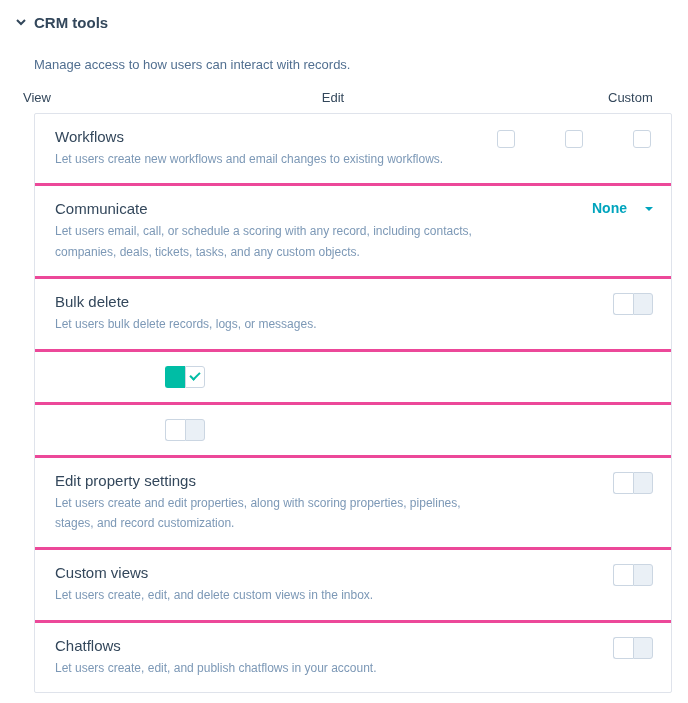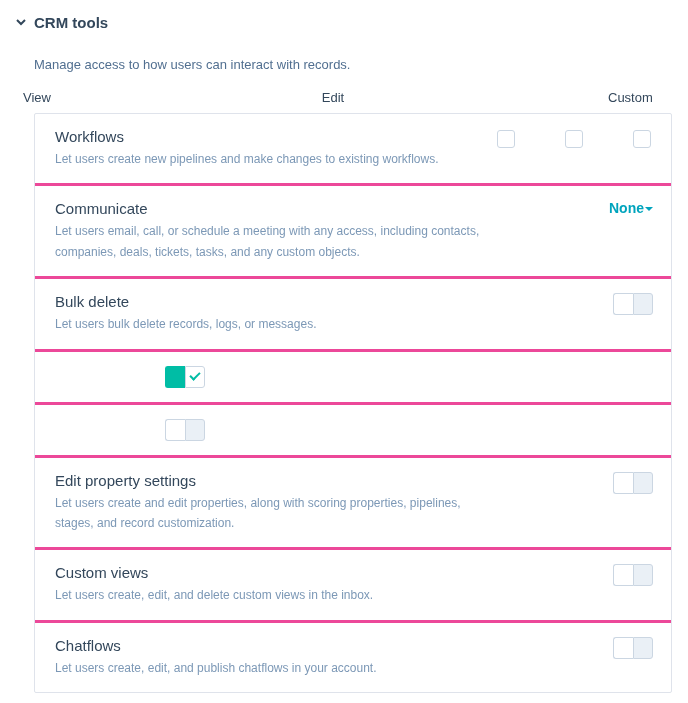--- a/index.html
+++ b/index.html
@@ -102,21 +102,21 @@
       background: #fff;
       display: inline-block;
       cursor: pointer;
     }
     .dropdown {
       color: #00a4bd;
       font-weight: 600;
       font-size: 14px;
       display: flex;
       align-items: center;
-      gap: 1px;
+      gap: 18px;
       cursor: pointer;
     }
     .dropdown .caret {
       width: 0;
       height: 0;
       border-left: 4px solid transparent;
       border-right: 4px solid transparent;
       border-top: 4px solid #00a4bd;
       margin-top: 2px;
     }
@@ -192,33 +192,33 @@
   <span>View</span>
   <span>Edit</span>
   <span>Custom</span>
 </div>
 
 <div class="panel">
 
   <div class="row">
     <div class="row-left">
       <div class="row-title">Workflows</div>
-      <div class="row-desc">Let users create new pipelines and make changes to existing workflows.</div>
+      <div class="row-desc">Let users create new workflows and email changes to existing workflows.</div>
     </div>
     <div class="row-controls checkbox-group">
       <span class="checkbox"></span>
       <span class="checkbox"></span>
       <span class="checkbox"></span>
     </div>
   </div>
 
   <div class="row">
     <div class="row-left">
       <div class="row-title">Communicate</div>
-      <div class="row-desc">Let users email, call, or schedule a meeting with any access, including contacts, companies, deals, tickets, tasks, and any custom objects.</div>
+      <div class="row-desc">Let users email, call, or schedule a scoring with any record, including contacts, companies, deals, tickets, tasks, and any custom objects.</div>
     </div>
     <div class="right-single">
       <div class="dropdown">
         <span>None</span>
         <span class="caret"></span>
       </div>
     </div>
   </div>
 
   <div class="row">

